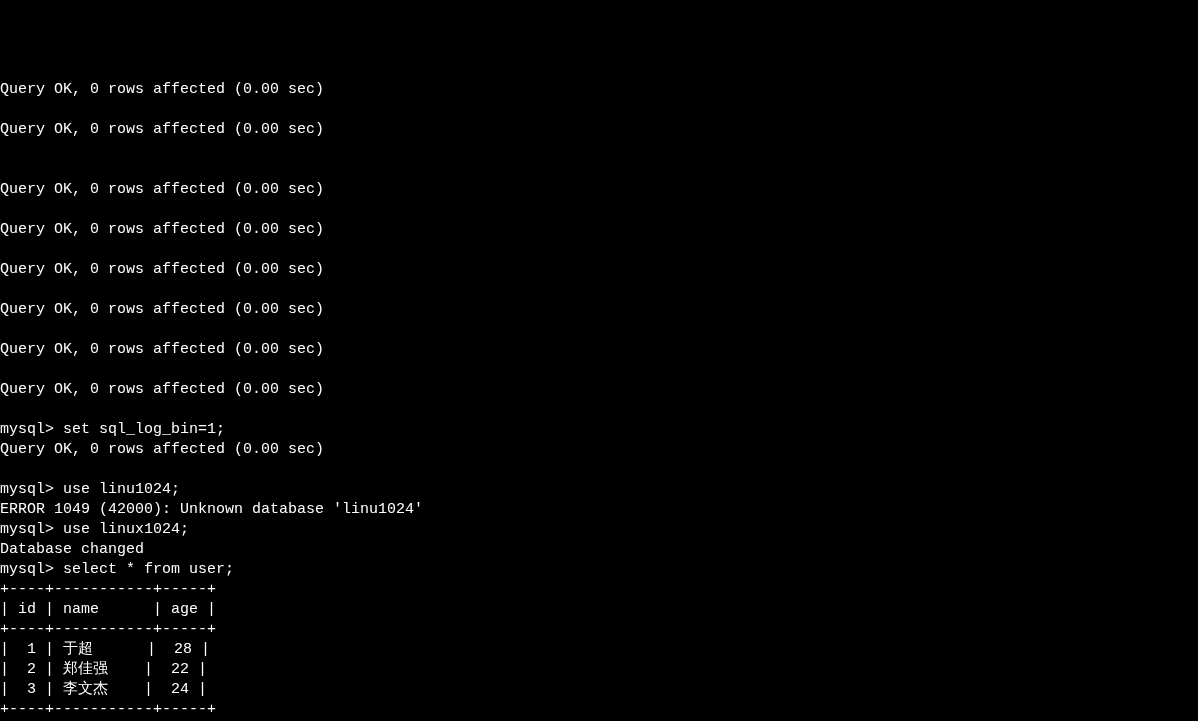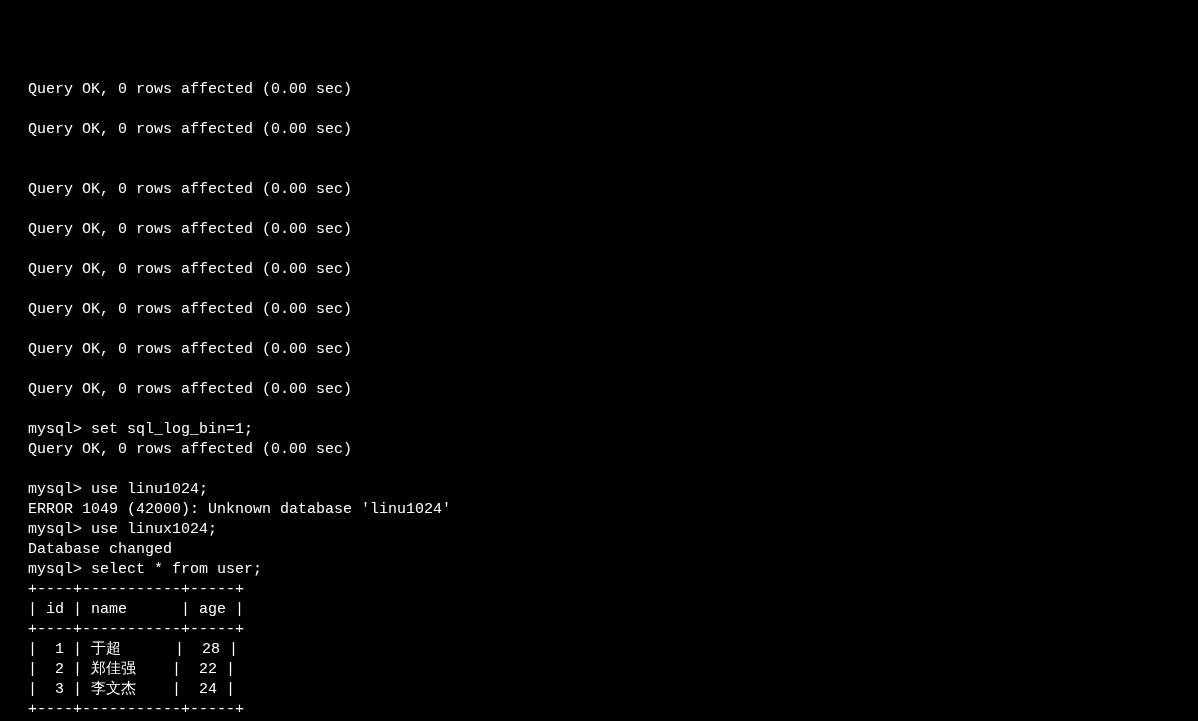--- a/index.html
+++ b/index.html
@@ -17,21 +17,20 @@
       width: 1198px;
       height: 721px;
       overflow: hidden;
       white-space: pre;
     }
     .terminal {
       padding: 0;
     }
     .line {
       min-height: 20px;
-      padding-left: 28px;
     }
   </style>
 </head>
 <body>
 
 
 
 <div class="terminal" id="terminal-container"><div class="line">Query OK, 0 rows affected (0.00 sec)</div><div class="line"></div><div class="line">Query OK, 0 rows affected (0.00 sec)</div><div class="line"></div><div class="line"></div><div class="line">Query OK, 0 rows affected (0.00 sec)</div><div class="line"></div><div class="line">Query OK, 0 rows affected (0.00 sec)</div><div class="line"></div><div class="line">Query OK, 0 rows affected (0.00 sec)</div><div class="line"></div><div class="line">Query OK, 0 rows affected (0.00 sec)</div><div class="line"></div><div class="line">Query OK, 0 rows affected (0.00 sec)</div><div class="line"></div><div class="line">Query OK, 0 rows affected (0.00 sec)</div><div class="line"></div><div class="line">mysql&gt; set sql_log_bin=1;</div><div class="line">Query OK, 0 rows affected (0.00 sec)</div><div class="line"></div><div class="line">mysql&gt; use linu1024;</div><div class="line">ERROR 1049 (42000): Unknown database 'linu1024'</div><div class="line">mysql&gt; use linux1024;</div><div class="line">Database changed</div><div class="line">mysql&gt; select * from user;</div><div class="line">+----+-----------+-----+</div><div class="line">| id | name      | age |</div><div class="line">+----+-----------+-----+</div><div class="line">|  1 | 于超      |  28 |</div><div class="line">|  2 | 郑佳强    |  22 |</div><div class="line">|  3 | 李文杰    |  24 |</div><div class="line">+----+-----------+-----+</div><div class="line">3 rows in set (0.00 sec)</div></div>
 
 

